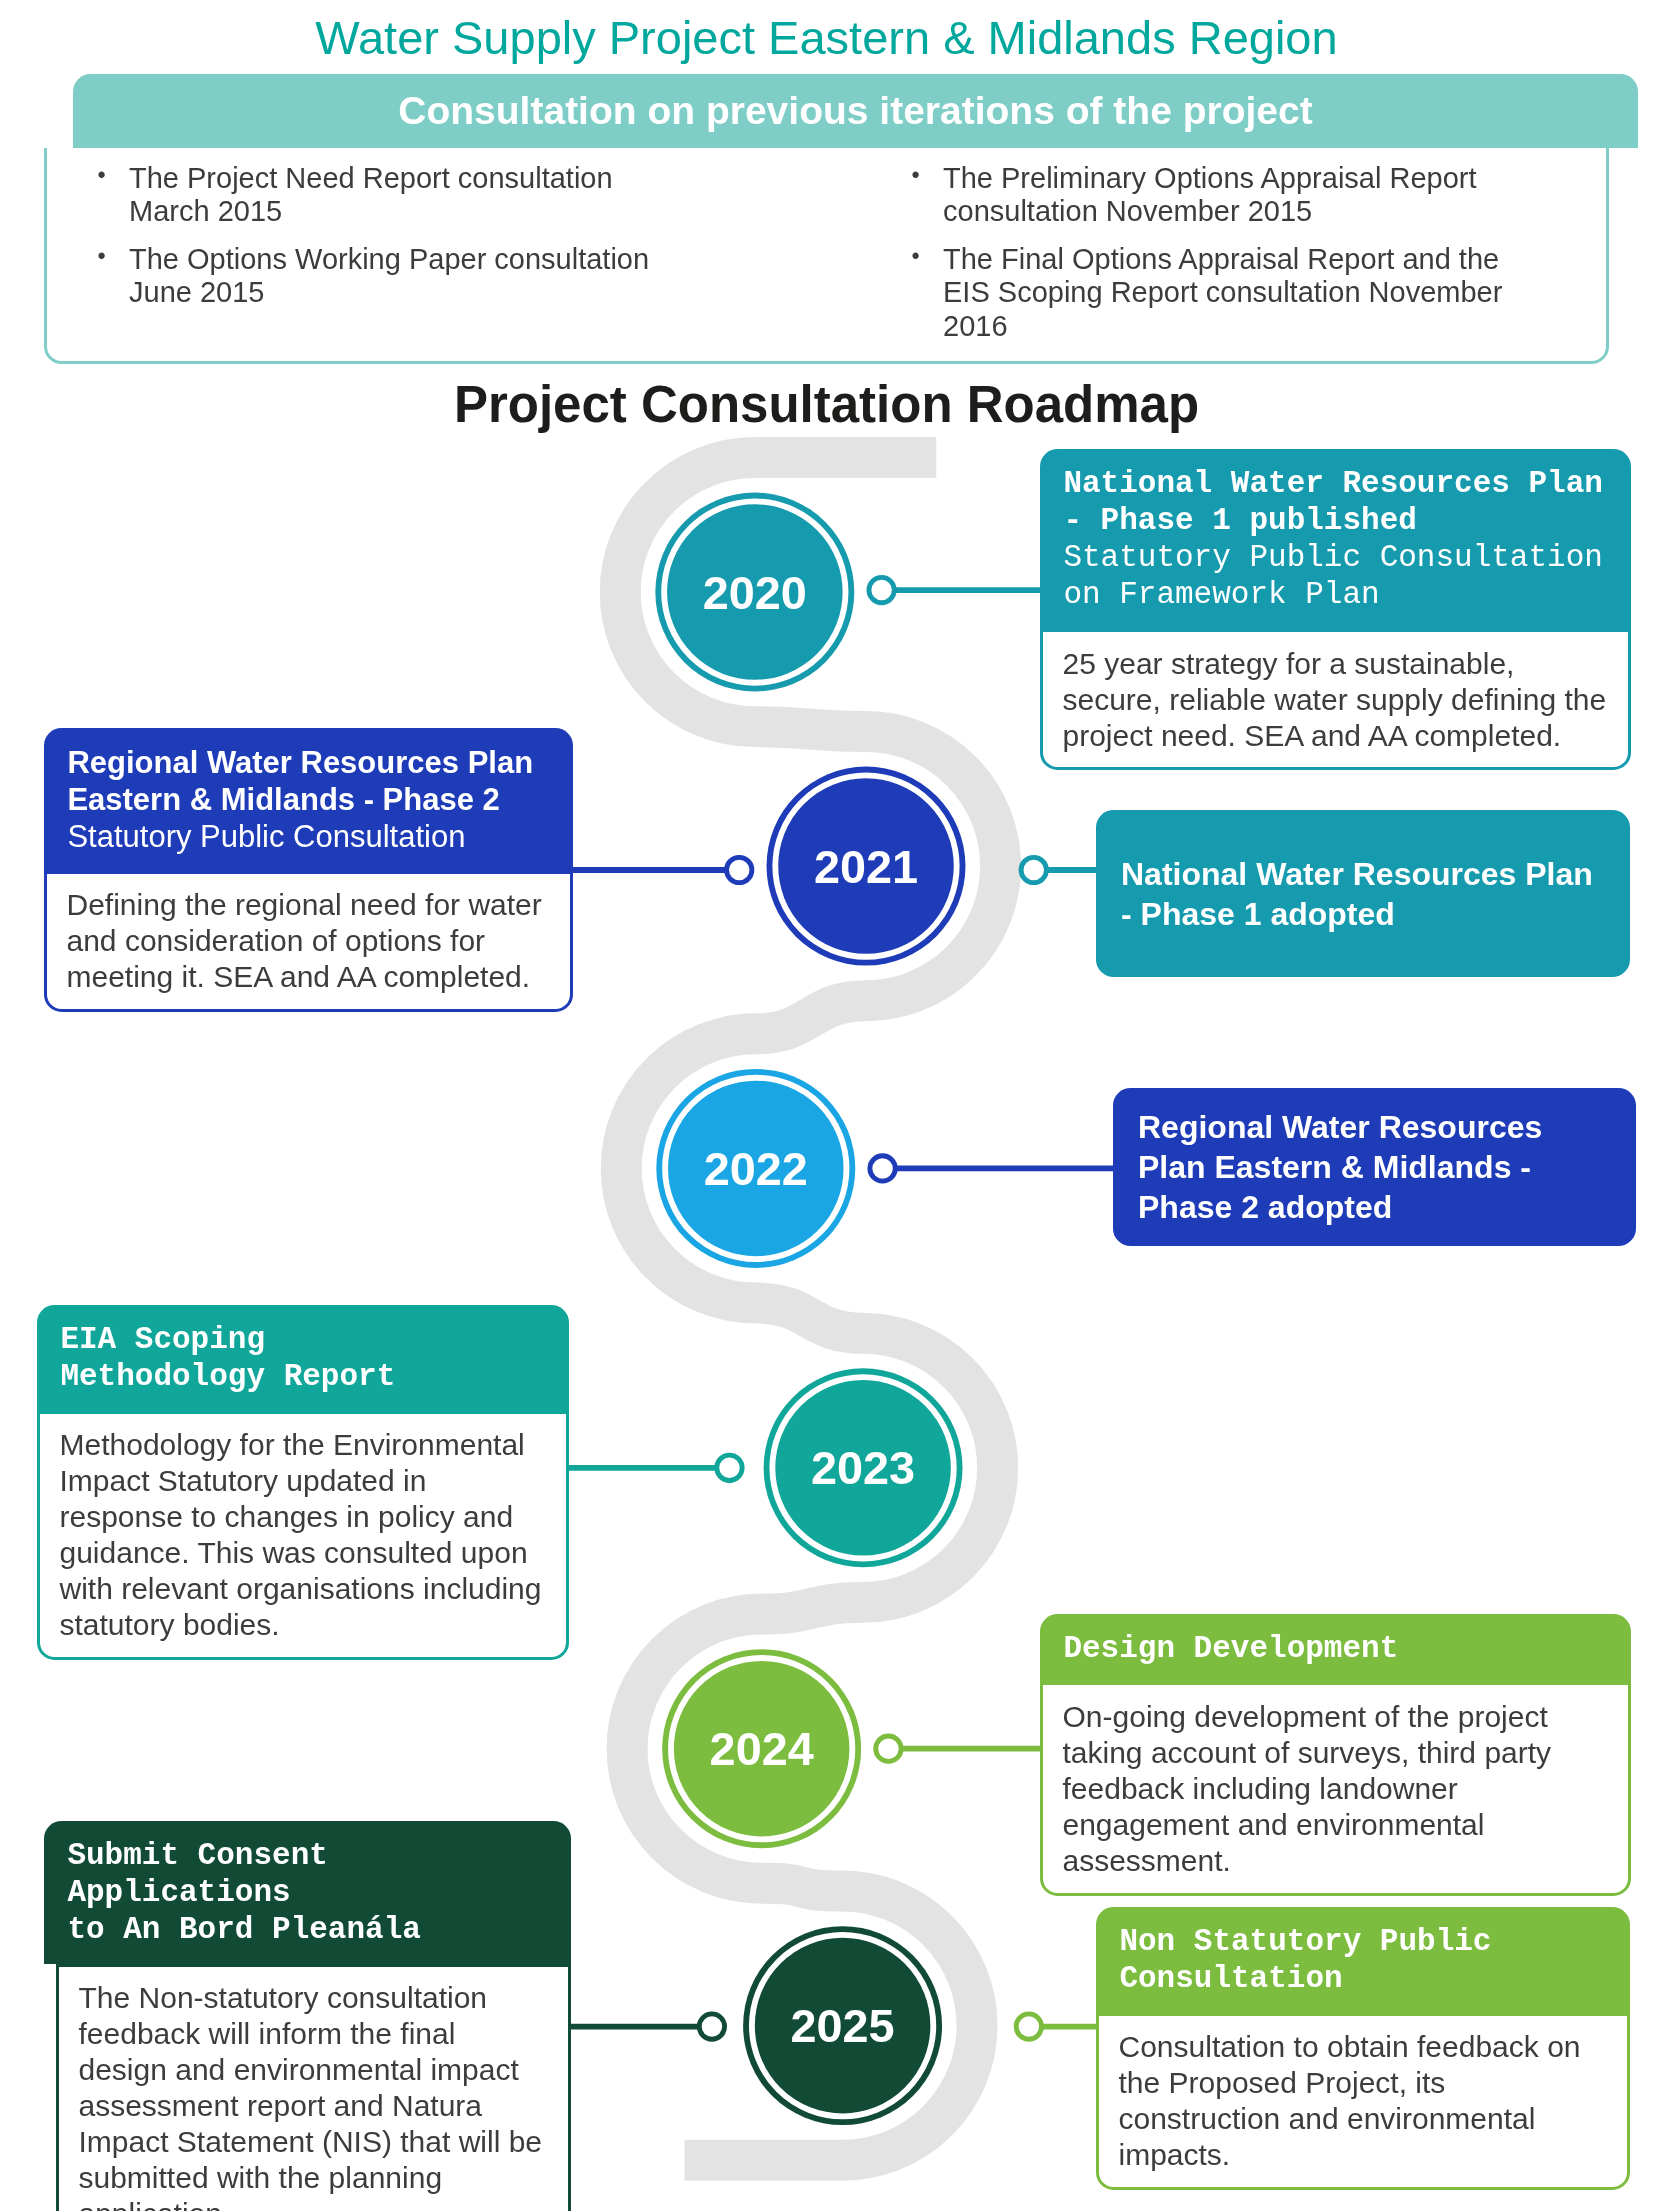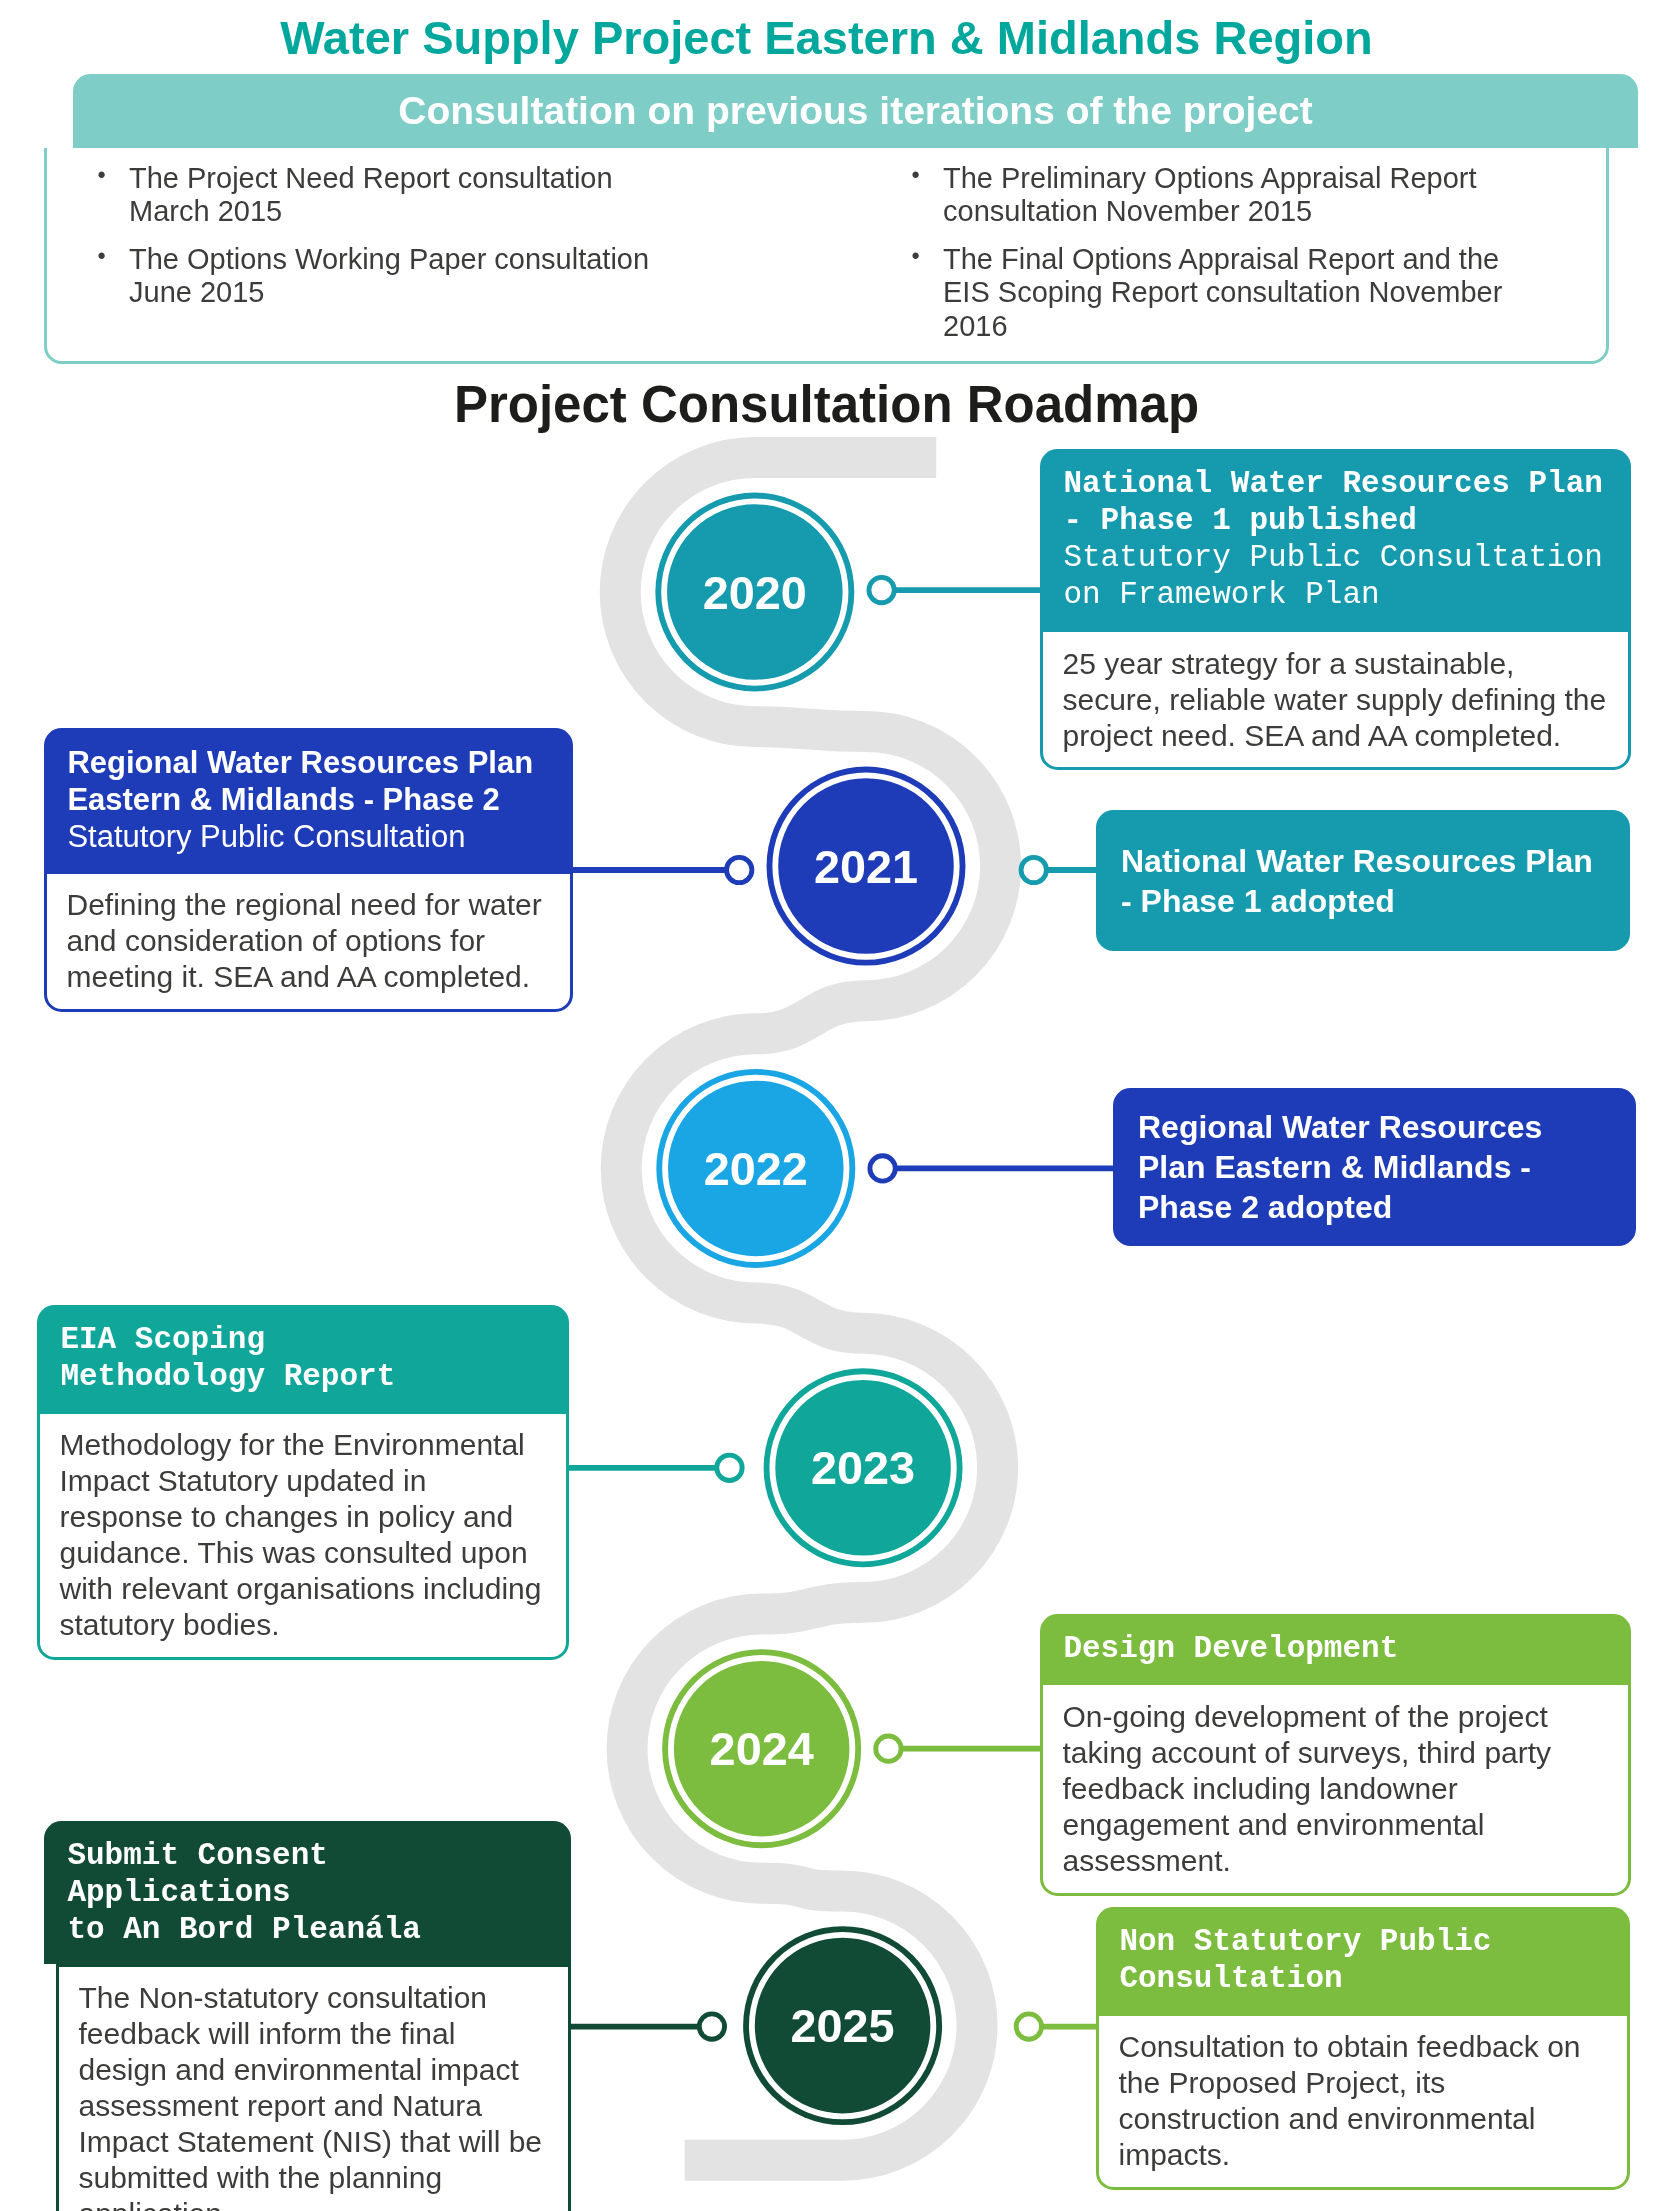--- a/index.html
+++ b/index.html
@@ -4,21 +4,21 @@
 <style>
   html,body{margin:0;padding:0;background:#fff;}
   #canvas{
     position:relative; width:1653px; height:2212px; overflow:hidden;
     font-family:"Liberation Sans", sans-serif; background:#fff;
   }
   .abs{position:absolute;}
   
   #page-title{
     top:9.8px; left:0; width:100%; text-align:center;
-    font-size:47px; font-weight:bold; z-index:2;
+    font-size:47px; font-weight:normal; z-index:2;
   }
   #banner{
     left:44px; top:74px; width:1565px; height:74px;
     border-radius:17.6px 17.6px 0 0; display:flex; align-items:center; justify-content:center;
     color:#fff; font-size:39px; font-weight:bold; z-index:2;margin-left:29px;
   }
   #bullets-box{
     left:44px; top:148px; width:1565px; height:216px; box-sizing:border-box;
     background:#fff; border-width:3.9px; border-style:solid; border-top:none;
     border-radius:0 0 17.6px 17.6px; z-index:2;
@@ -49,21 +49,21 @@
     background:#fff; padding:13.7px 19.5px; border-width:3.9px; border-style:solid;
     border-radius:0 0 17.6px 17.6px; font-size:30px; line-height:1.2; color:#3C3C3B;
   }
   .co-solid{
     color:#fff; font-weight:bold; font-size:32px; line-height:1.25;
     border-radius:17.6px; display:flex; align-items:center; padding:19.5px 25px;
   }
   
   .g-m0{left:1040px; top:449px; width:591px;}
   .g-m1l{left:44px;  top:728px; width:529px;}
-  .g-m1r{left:1096px; top:810px; width:534px; height:141px;}
+  .g-m1r{left:1096px; top:810px; width:534px; height:167px;}
   .g-m2r{left:1113px; top:1088px; width:523px; height:158px;}
   .g-m3l{left:37px;  top:1305px; width:532px;}
   .g-m4r{left:1040px; top:1614px; width:591px;}
   .g-m5l{left:44px;  top:1806px; width:527px;}
   .g-m5r{left:1096px; top:1907px; width:534px;}
 </style>
 </head>
 <body>
 
 <div id="canvas">

